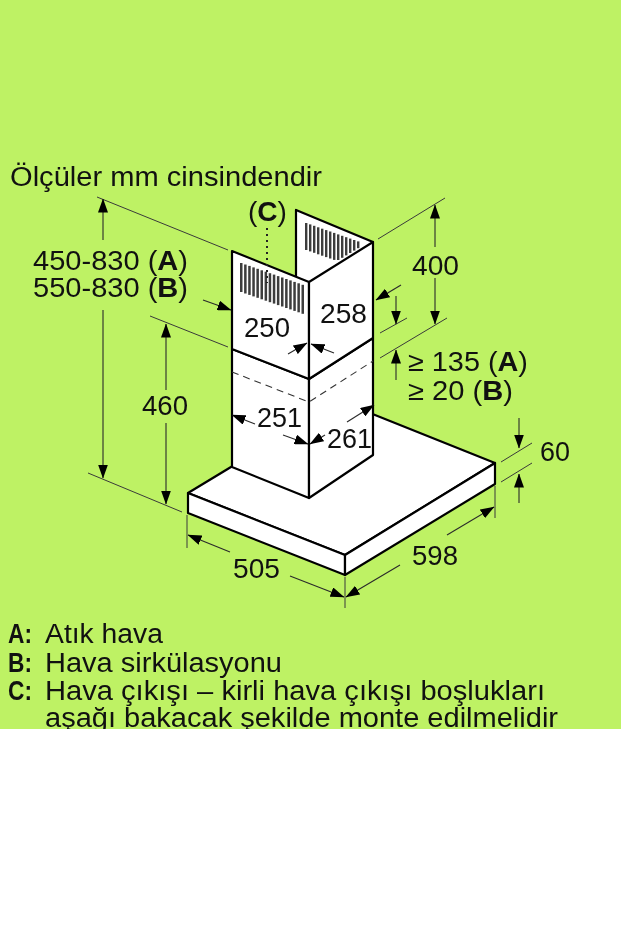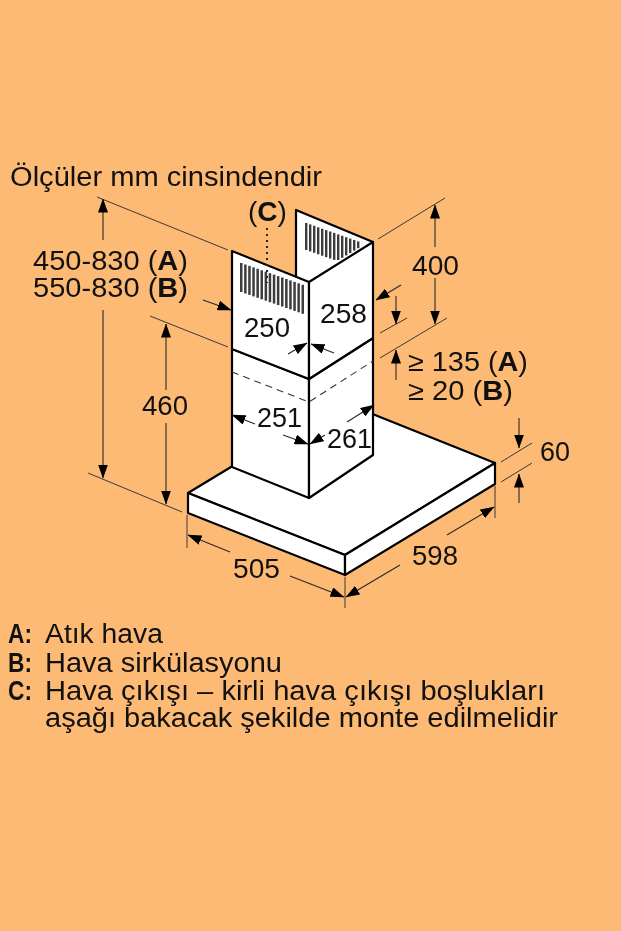--- a/index.html
+++ b/index.html
@@ -1,16 +1,16 @@
 <!DOCTYPE html>
 <html><head>
   <meta charset="utf-8">
   <style>
     html, body { margin: 0; padding: 0; background: #ffffff; }
-    .canvas { width: 621px; height: 931px; position: relative; background: #fdba74; overflow: hidden; }
+    .canvas { width: 621px; height: 729px; position: relative; background: #bef264; overflow: hidden; }
     svg { display: block; }
     .txt { font-family: "Liberation Sans", sans-serif; font-size: 27px; fill: #111111; white-space: pre; }
     .bold { font-weight: bold; }
     .outline { stroke: #000000; stroke-width: 2.2; fill: #ffffff; stroke-linejoin: round; }
     .edge { stroke: #000000; stroke-width: 2.2; fill: none; stroke-linecap: round; }
     .dim { stroke: #2a2a2a; stroke-width: 1.1; fill: none; }
     .ext { stroke: #3a3a3a; stroke-width: 1; fill: none; }
     .dash { stroke: #333333; stroke-width: 1.1; fill: none; stroke-dasharray: 7 5; }
     .dots { stroke: #222222; stroke-width: 2; fill: none; stroke-dasharray: 2 4; }
     .slat { fill: #3d3d3d; }

